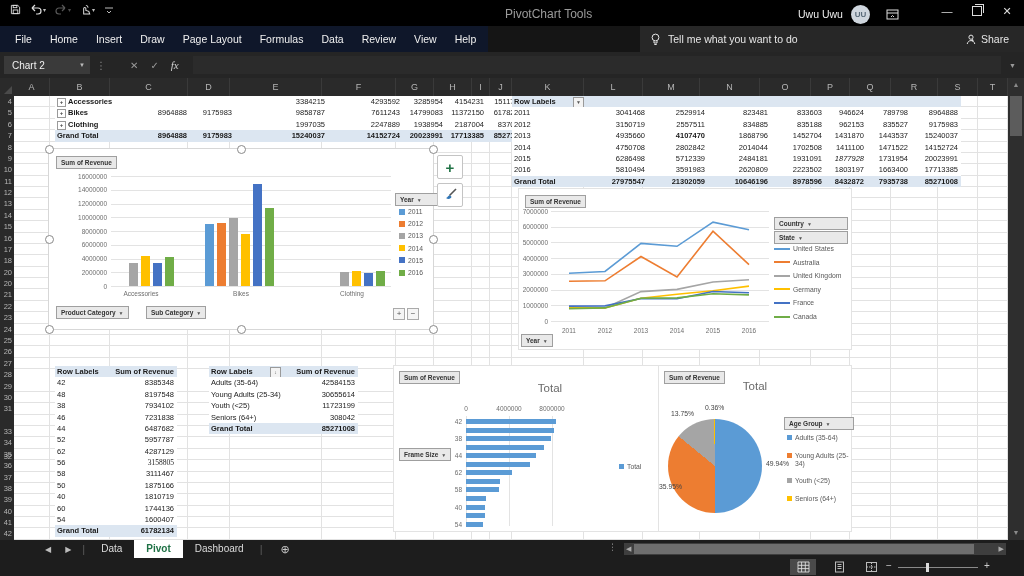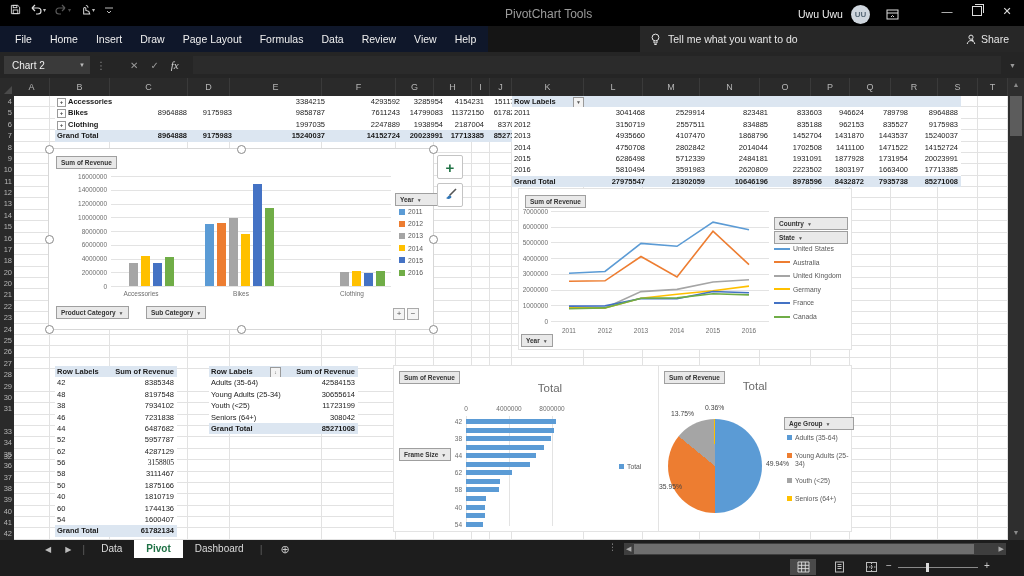--- a/index.html
+++ b/index.html
@@ -357,21 +357,21 @@
         <div class="pcell num" style="width: 57px;">2557511</div>
         <div class="pcell num" style="width: 60px;">834885</div>
         <div class="pcell num" style="width: 51px;">835188</div>
         <div class="pcell num" style="width: 39px;">962153</div>
         <div class="pcell num" style="width: 41px;">835527</div>
         <div class="pcell num" style="width: 47px;">9175983</div>
       </div>
       <div class="prow">
         <div class="pcell lab" style="width: 72px;">2013</div>
         <div class="pcell num" style="width: 59px;">4935660</div>
-        <div class="pcell num" style="width: 57px;">4107470</div>
+        <div class="pcell num" style="width: 57px; font-weight: bold;">4107470</div>
         <div class="pcell num" style="width: 60px;">1868796</div>
         <div class="pcell num" style="width: 51px;">1452704</div>
         <div class="pcell num" style="width: 39px;">1431870</div>
         <div class="pcell num" style="width: 41px;">1443537</div>
         <div class="pcell num" style="width: 47px;">15240037</div>
       </div>
       <div class="prow">
         <div class="pcell lab" style="width: 72px;">2014</div>
         <div class="pcell num" style="width: 59px;">4750708</div>
         <div class="pcell num" style="width: 57px;">2802842</div>
@@ -380,21 +380,21 @@
         <div class="pcell num" style="width: 39px;">1411100</div>
         <div class="pcell num" style="width: 41px;">1471522</div>
         <div class="pcell num" style="width: 47px;">14152724</div>
       </div>
       <div class="prow">
         <div class="pcell lab" style="width: 72px;">2015</div>
         <div class="pcell num" style="width: 59px;">6286498</div>
         <div class="pcell num" style="width: 57px;">5712339</div>
         <div class="pcell num" style="width: 60px;">2484181</div>
         <div class="pcell num" style="width: 51px;">1931091</div>
-        <div class="pcell num" style="width: 39px;">1877928</div>
+        <div class="pcell num" style="width: 39px; font-style: italic;">1877928</div>
         <div class="pcell num" style="width: 41px;">1731954</div>
         <div class="pcell num" style="width: 47px;">20023991</div>
       </div>
       <div class="prow">
         <div class="pcell lab" style="width: 72px;">2016</div>
         <div class="pcell num" style="width: 59px;">5810494</div>
         <div class="pcell num" style="width: 57px;">3591983</div>
         <div class="pcell num" style="width: 60px;">2620809</div>
         <div class="pcell num" style="width: 51px;">2223502</div>
         <div class="pcell num" style="width: 39px;">1803197</div>

